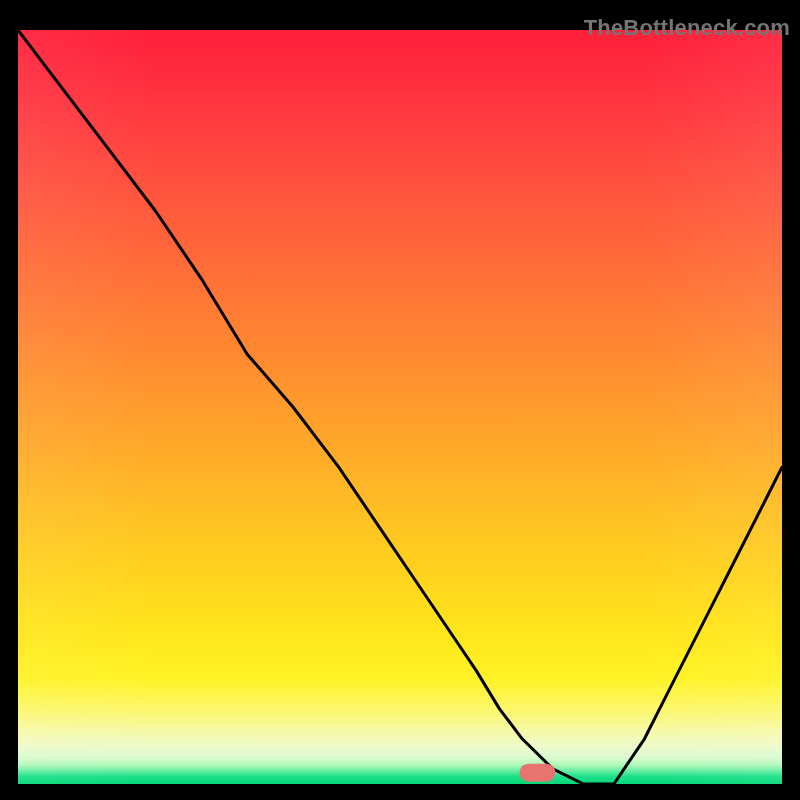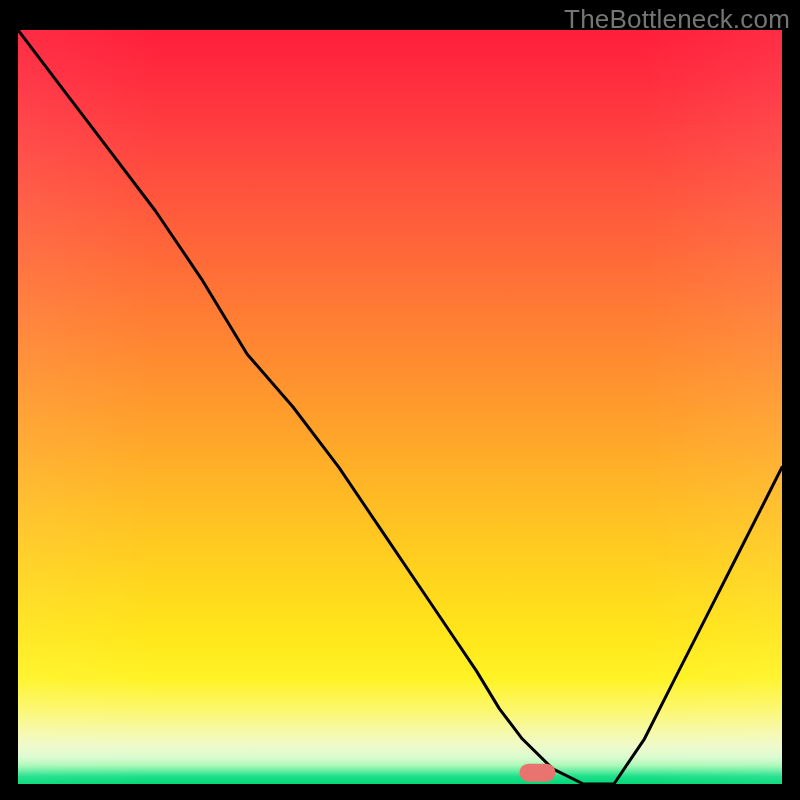--- a/index.html
+++ b/index.html
@@ -12,25 +12,25 @@
     font-family: Arial, Helvetica, sans-serif;
   }
   .frame {
     position: relative;
     width: 800px;
     height: 800px;
     background: #000;
   }
   .watermark {
     position: absolute;
-    top: 4px;
+    top: 15px;
     right: 10px;
     color: #757575;
-    font-size: 26px;
-    font-weight: 400;
+    font-size: 22px;
+    font-weight: 700;
     letter-spacing: 0.2px;
     z-index: 20;
   }
   
   .plot {
     position: absolute;
     left: 18px;
     top: 30px;
     width: 764px;   
     height: 754px;  

